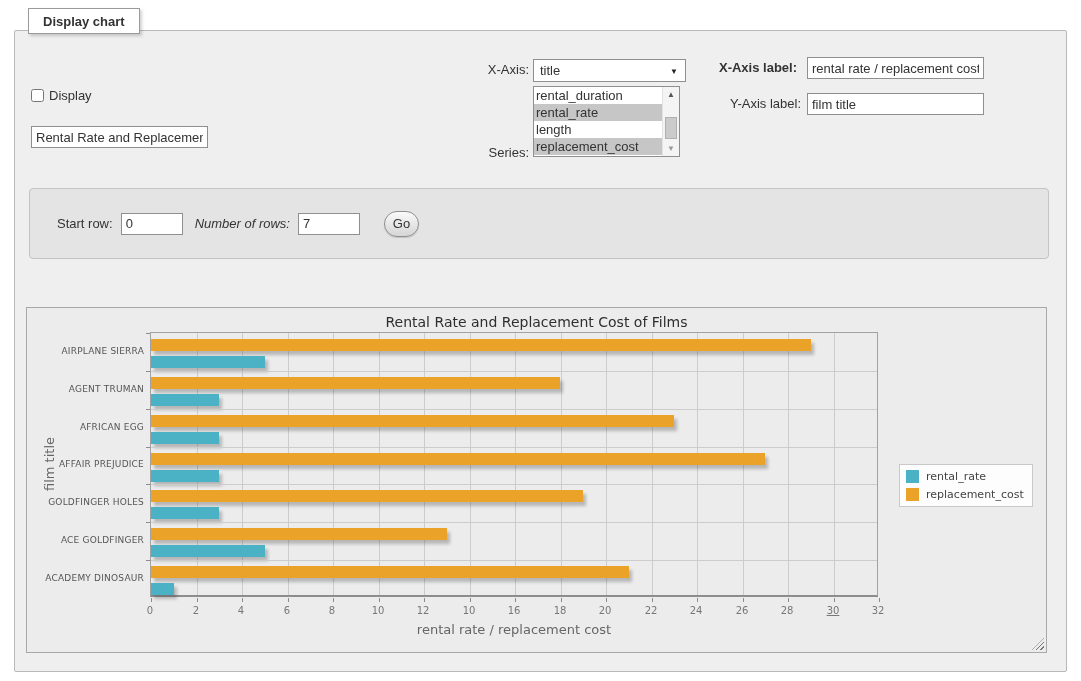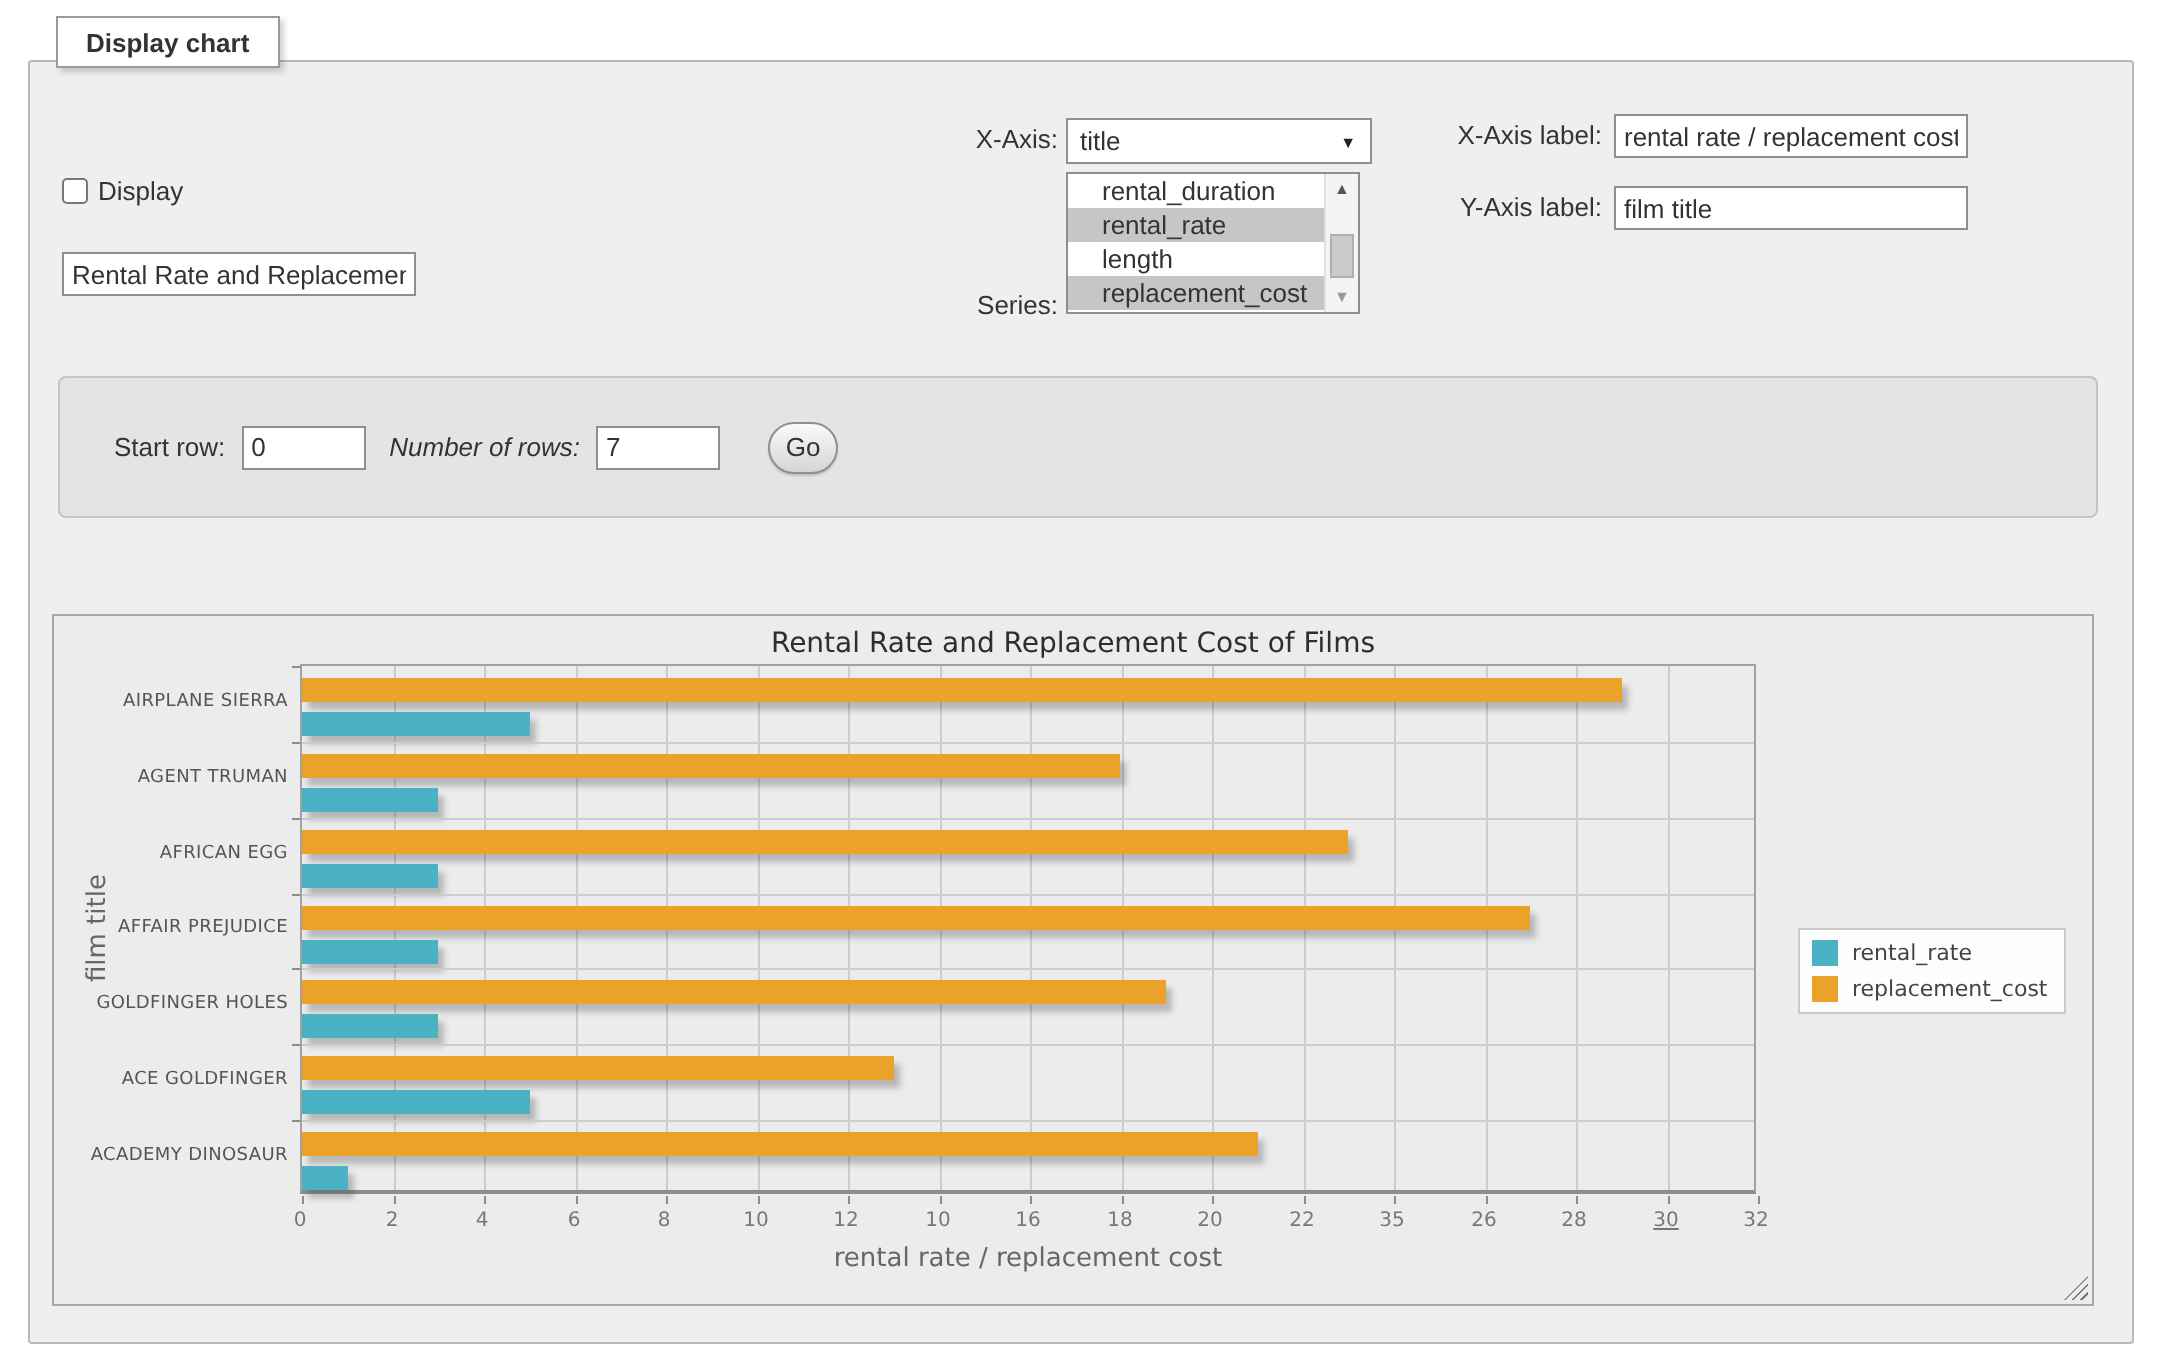--- a/index.html
+++ b/index.html
@@ -16,28 +16,28 @@
   input[type=text] { height:22px; border:1px solid #8f8f8f; background:#fff; font-family:"Liberation Sans", sans-serif; font-size:13px; padding:2px 4px; color:#333; border-radius:0; }
   .title-input { position:absolute; left:16px; top:95px; width:177px; }
 
   .xaxis-lbl { position:absolute; left:430px; top:31px; width:84px; text-align:right; }
   .select-box { position:absolute; left:518px; top:28px; width:153px; height:23px; background:#fff; border:1px solid #8f8f8f; display:flex; align-items:center; padding:0 6px; cursor:default; }
   .select-box .arrow { position:absolute; right:7px; top:7px; font-size:8px; color:#222; }
 
   .series-lbl { position:absolute; left:430px; top:114px; width:84px; text-align:right; }
   .series-list { position:absolute; left:518px; top:55px; width:147px; height:71px; background:#fff; border:1px solid #8f8f8f; display:flex; overflow:hidden; }
   .series-opts { flex:1; }
-  .series-opt { height:17px; line-height:17px; padding-left:17px; white-space:nowrap; }
+  .series-opt { height:17px; line-height:17px; padding-left:2px; white-space:nowrap; }
   .series-opt.sel { background:#c6c6c6; }
   .sb { width:17px; background:#f4f4f4; border-left:1px solid #e2e2e2; position:relative; }
   .sb-btn { height:15px; display:flex; align-items:center; justify-content:center; font-size:8px; color:#555; }
   .sb-btn.down { position:absolute; bottom:0; left:0; right:0; color:#9a9a9a; }
   .sb-thumb { position:absolute; left:2px; width:12px; top:30px; height:22px; background:#cbcbcb; border:1px solid #b0b0b0; }
 
-  .xlab-lbl { position:absolute; left:700px; top:29px; width:86px; text-align:right; }
+  .xlab-lbl { position:absolute; left:700px; top:29px; width:86px; text-align:center;font-weight:bold; }
   .xlab-input { position:absolute; left:792px; top:26px; width:177px; }
   .ylab-lbl { position:absolute; left:700px; top:65px; width:86px; text-align:right; }
   .ylab-input { position:absolute; left:792px; top:62px; width:177px; }
 
   .rows-panel { position:absolute; left:14px; top:157px; width:1020px; height:71px; background:#e4e4e4; border:1px solid #c4c4c4; border-radius:4px; display:flex; align-items:center; padding-left:27px; gap:8px; }
   .rows-panel input { width:62px; }
   .num-rows-lbl { margin-left:4px;font-style:italic; }
   .go-btn { margin-left:16px; width:35px; height:26px; border:1px solid #8f8f8f; border-radius:13px; background:linear-gradient(#fafafa,#d5d5d5); font-family:"Liberation Sans", sans-serif; font-size:13px; color:#333; box-shadow:0 1px 1px rgba(0,0,0,0.15); cursor:pointer; }
 
   .chart-panel { position:absolute; left:11px; top:276px; width:1021px; height:346px; background:#ececec; border:1px solid #a8a8a8; font-family:"DejaVu Sans", sans-serif; }
@@ -176,21 +176,21 @@
         <div class="xtick-label" style="left: 199px; top: 297px;">4</div>
         <div class="xtick-label" style="left: 245px; top: 297px;">6</div>
         <div class="xtick-label" style="left: 290px; top: 297px;">8</div>
         <div class="xtick-label" style="left: 336px; top: 297px;">10</div>
         <div class="xtick-label" style="left: 381px; top: 297px;">12</div>
         <div class="xtick-label" style="left: 427px; top: 297px;">10</div>
         <div class="xtick-label" style="left: 472px; top: 297px;">16</div>
         <div class="xtick-label" style="left: 518px; top: 297px;">18</div>
         <div class="xtick-label" style="left: 563px; top: 297px;">20</div>
         <div class="xtick-label" style="left: 609px; top: 297px;">22</div>
-        <div class="xtick-label" style="left: 654px; top: 297px;">35</div>
+        <div class="xtick-label" style="left: 654px; top: 297px;">24</div>
         <div class="xtick-label" style="left: 700px; top: 297px;">26</div>
         <div class="xtick-label" style="left: 745px; top: 297px;">28</div>
         <div class="xtick-label" style="left: 791px; top: 297px; text-decoration: underline;">30</div>
         <div class="xtick-label" style="left: 836px; top: 297px;">32</div>
         <div class="cat-label" style="left: 5px; top: 38px;">AIRPLANE SIERRA</div>
         <div class="cat-label" style="left: 5px; top: 76px;">AGENT TRUMAN</div>
         <div class="cat-label" style="left: 5px; top: 114px;">AFRICAN EGG</div>
         <div class="cat-label" style="left: 5px; top: 151px;">AFFAIR PREJUDICE</div>
         <div class="cat-label" style="left: 5px; top: 189px;">GOLDFINGER HOLES</div>
         <div class="cat-label" style="left: 5px; top: 227px;">ACE GOLDFINGER</div>

